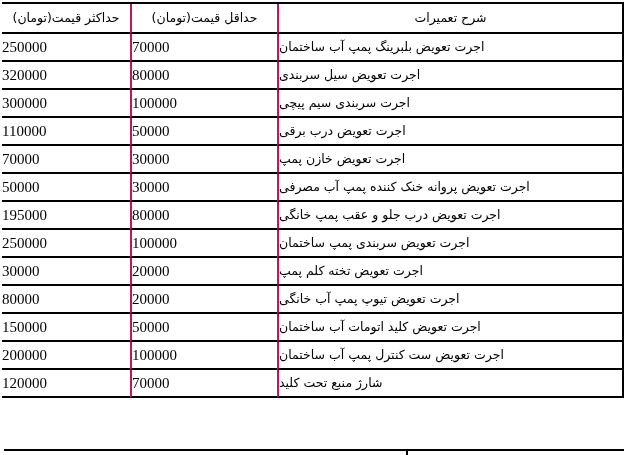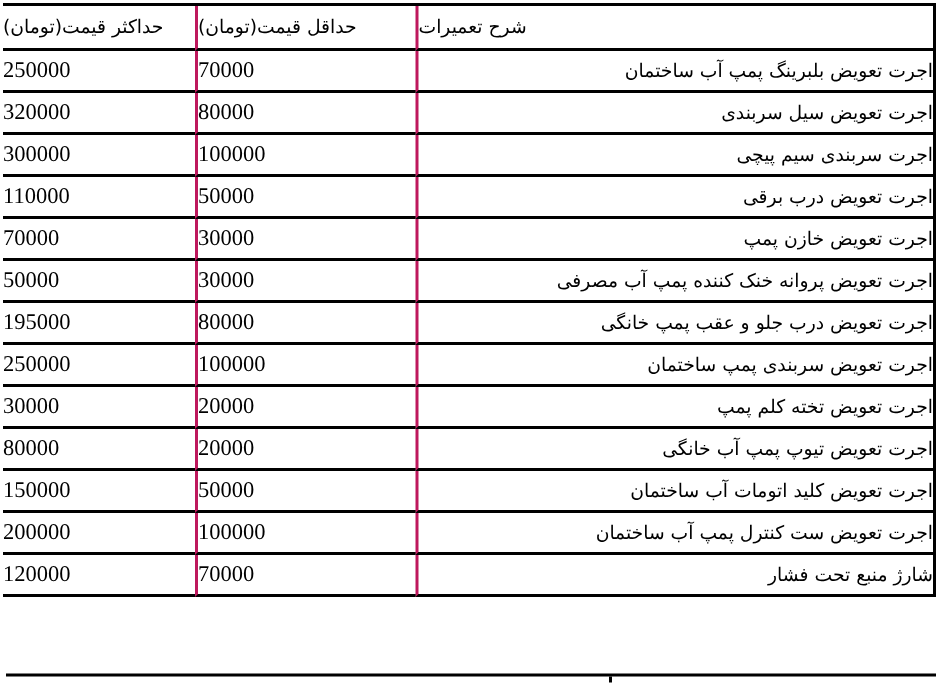--- a/index.html
+++ b/index.html
@@ -48,21 +48,21 @@
   }
 
   table.price-table td:last-child,
   table.price-table th:last-child {
     border-left: 0;
   }
 
   
   .col-desc {
     width: 343px;
-    text-align: right;
+    text-align: left;
     direction: rtl;
     font-size: 12.5px;
     color: #000000;
     padding: 0 4px;
   }
 
   
   .col-min {
     width: 145px;
     text-align: left;
@@ -84,21 +84,21 @@
     color: #000000;
     padding-right: 4px;
     padding-left: 4px;
   }
 
   thead th.col-desc,
   thead th.col-min,
   thead th.col-max {
     height: 28px;
     line-height: 28px;
-    text-align: left;
+    text-align: center;
     direction: rtl;
     font-family: "DejaVu Sans", "Liberation Sans", sans-serif;
     font-size: 12.5px;
   }
 
   
   #bottom-rule {
     position: absolute;
     left: 2px;
     top: 449px;
@@ -182,21 +182,21 @@
           <td class="col-desc">اجرت تعویض کلید اتومات آب ساختمان</td>
           <td class="col-min">50000</td>
           <td class="col-max">150000</td>
         </tr>
         <tr>
           <td class="col-desc">اجرت تعویض ست کنترل پمپ آب ساختمان</td>
           <td class="col-min">100000</td>
           <td class="col-max">200000</td>
         </tr>
         <tr>
-          <td class="col-desc">شارژ منبع تحت فشار</td>
+          <td class="col-desc">شارژ منبع تحت کلید</td>
           <td class="col-min">70000</td>
           <td class="col-max">120000</td>
         </tr>
       </tbody>
   </table>
 </div>
 
 <div id="bottom-rule"></div>
 <div id="bottom-tick"></div>
 

